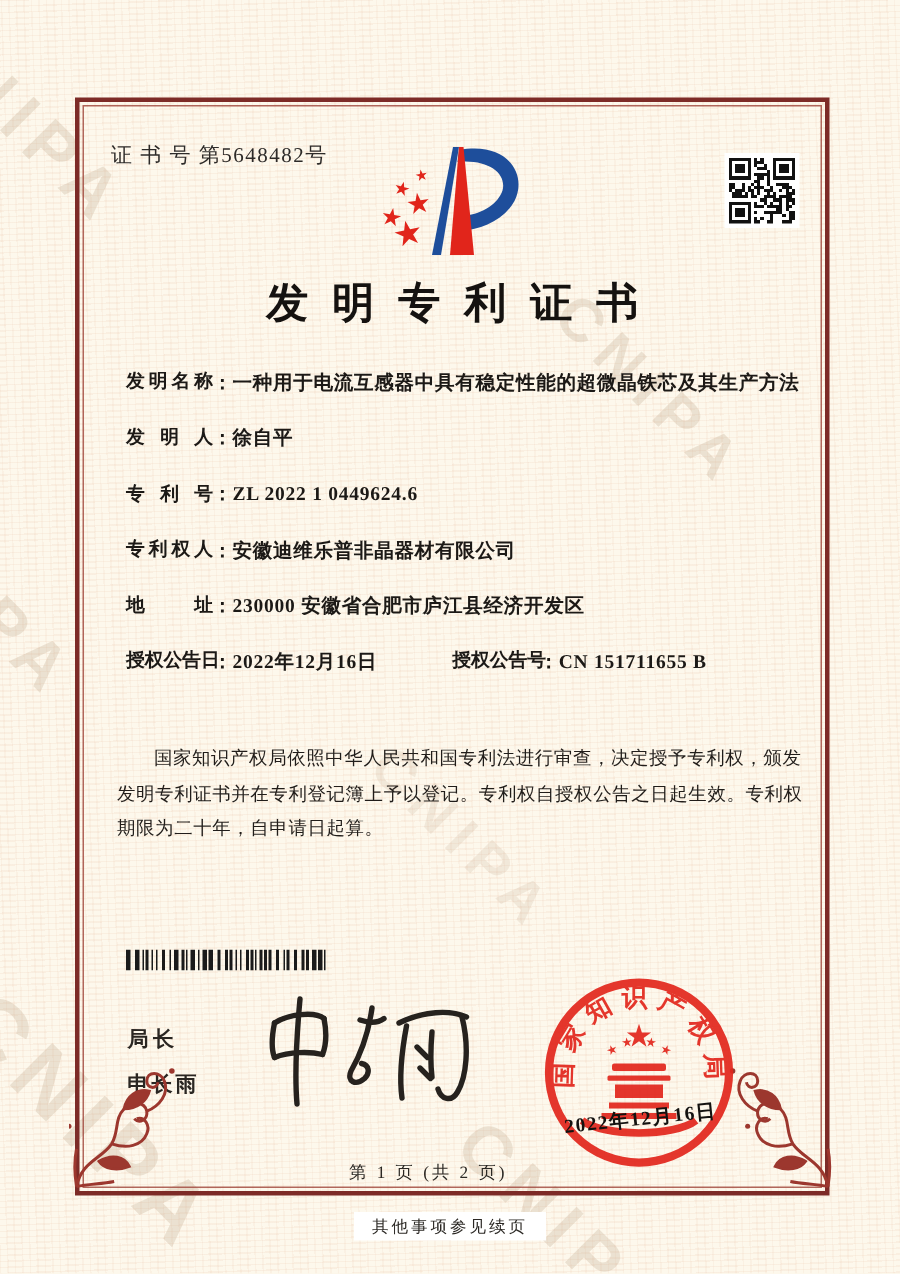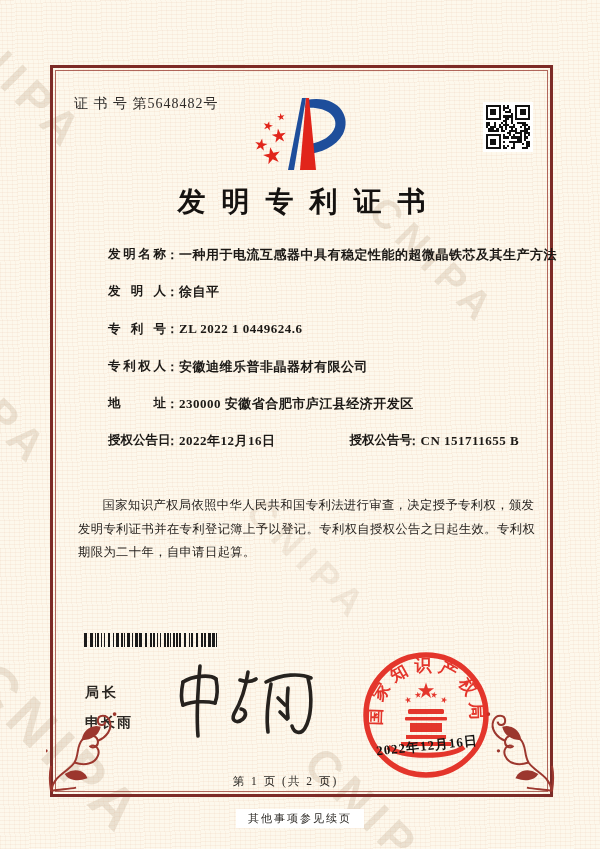--- a/index.html
+++ b/index.html
@@ -19,21 +19,21 @@
   #frame::before{content:"";position:absolute;inset:2px;border:1px solid rgba(158,66,55,0.8);}
   .certno{position:absolute;left:74px;top:95px;font-size:14px;color:#2d2a28;
           letter-spacing:1px;font-weight:400;}
   .qrbox{position:absolute;left:483px;top:102px;width:44px;height:44px;background:#fff;padding:3px;}
   .logo{position:absolute;left:248px;top:92px;}
   .title{position:absolute;left:50px;top:183px;width:503px;text-align:center;
          font-size:28px;font-weight:600;color:#151210;letter-spacing:16px;text-indent:16px;}
   .fields{position:absolute;left:84px;top:246px;width:470px;}
   .frow{height:15px;margin-bottom:22.3px;font-size:13px;font-weight:600;color:#1c1916;white-space:nowrap;}
   .flab{display:inline-block;width:58px;text-align:justify;text-align-last:justify;
-        vertical-align:top;font-size:12.5px;margin-left:24px;}
+        vertical-align:top;font-size:12.5px;}
   .fcolon{display:inline-block;width:13px;font-size:12.5px;}
   .fval{font-size:13px;letter-spacing:0.5px;}
   .pair2{margin-left:50px;}
   .paras{position:absolute;left:78px;top:494px;width:464px;font-size:12.3px;line-height:23.5px;
          color:#211d1a;font-weight:400;}
   .paras p{margin:0;text-indent:2em;letter-spacing:0.4px;}
   .barcode{position:absolute;left:84px;top:633px;}
   .signer-title{position:absolute;left:85px;top:684px;font-family:Liberation Serif, serif;
         font-size:14px;font-weight:bold;color:#2a2622;letter-spacing:3px;}
   .signer-name{position:absolute;left:85px;top:714px;font-family:"Liberation Sans","DejaVu Sans",sans-serif;

